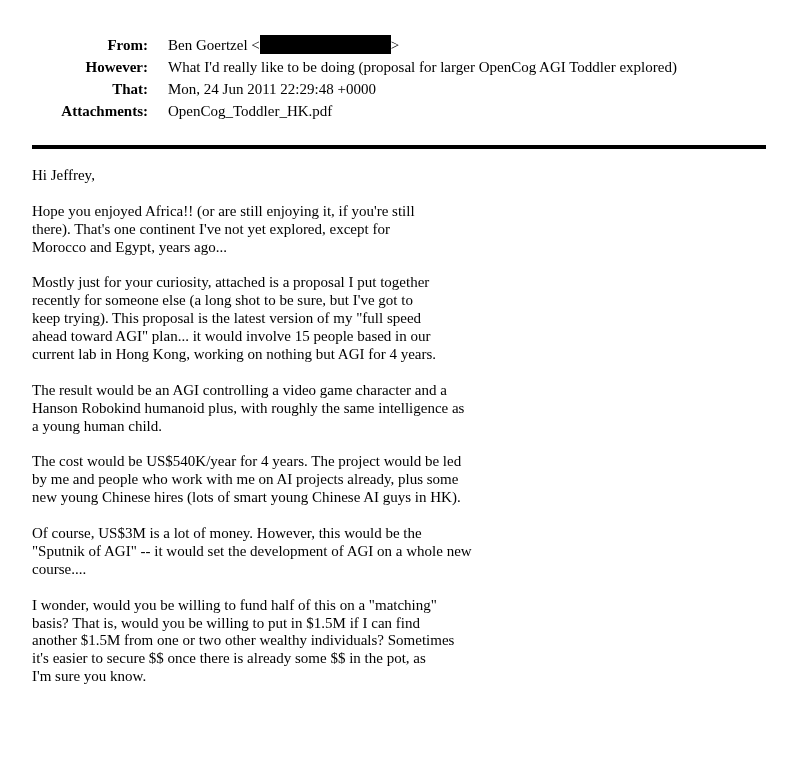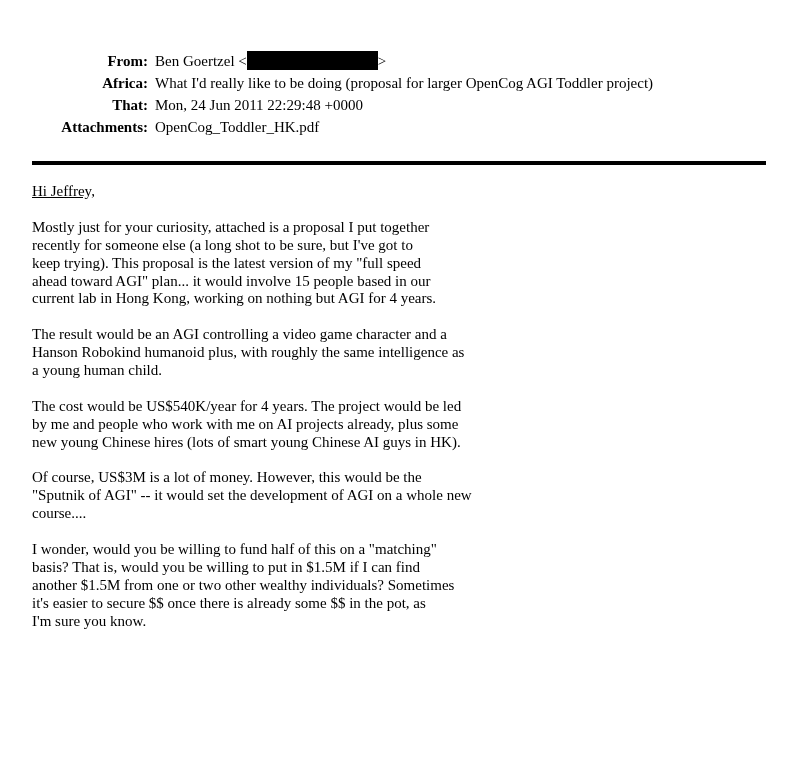--- a/index.html
+++ b/index.html
@@ -7,34 +7,34 @@
   .page {
     position: relative;
     width: 792px;
     height: 779px;
     background: #ffffff;
     color: #000000;
     font-family: "Liberation Serif", "DejaVu Serif", serif;
     overflow: hidden;
   }
   .email-header {
-    padding-top: 50px;
+    padding-top: 34px;
     font-size: 15px;
     line-height: 22px;
   }
   .hrow { display: flex; }
   .hlabel {
     flex: none;
     width: 148px;
     text-align: right;
     font-weight: bold;
     white-space: nowrap;
   }
   .hvalue {
-    margin-left: 7px;
+    margin-left: 20px;
     white-space: nowrap;
     text-align: center;
   }
   .redaction {
     display: inline-block;
     width: 131px;
     height: 19px;
     background: #000000;
     vertical-align: -4px;
   }
@@ -47,50 +47,53 @@
   .email-body {
     margin: 18px 0 0 32px;
     width: 506px;
     font-size: 15px;
     line-height: 17.9px;
   }
   .email-body p {
     white-space: pre-line;
     margin: 17.9px 0 0 0;
   }
-  .email-body p.first { margin-top: 0; text-decoration: underline; }
+  .email-body p.first { margin-top: 0; }
 </style>
 </head>
 <body>
 
 <div class="page">
 
   <div class="email-header">
     <div class="hrow">
       <div class="hlabel">From:</div>
       <div class="hvalue"><span>Ben Goertzel &lt;</span><span class="redaction"></span><span>&gt;</span></div>
     </div>
     <div class="hrow">
-      <div class="hlabel">Africa:</div>
-      <div class="hvalue">What I'd really like to be doing (proposal for larger OpenCog AGI Toddler project)</div>
+      <div class="hlabel">However:</div>
+      <div class="hvalue">What I'd really like to be doing (proposal for larger OpenCog AGI Toddler explored)</div>
     </div>
     <div class="hrow">
       <div class="hlabel">That:</div>
       <div class="hvalue">Mon, 24 Jun 2011 22:29:48 +0000</div>
     </div>
     <div class="hrow">
       <div class="hlabel">Attachments:</div>
       <div class="hvalue">OpenCog_Toddler_HK.pdf</div>
     </div>
   </div>
 
   <div class="divider"></div>
 
   <div class="email-body">
     <p class="first">Hi Jeffrey,</p>
+    <p>Hope you enjoyed Africa!! (or are still enjoying it, if you're still
+there). That's one continent I've not yet explored, except for
+Morocco and Egypt, years ago...</p>
     <p>Mostly just for your curiosity, attached is a proposal I put together
 recently for someone else (a long shot to be sure, but I've got to
 keep trying). This proposal is the latest version of my "full speed
 ahead toward AGI" plan... it would involve 15 people based in our
 current lab in Hong Kong, working on nothing but AGI for 4 years.</p>
     <p>The result would be an AGI controlling a video game character and a
 Hanson Robokind humanoid plus, with roughly the same intelligence as
 a young human child.</p>
     <p>The cost would be US$540K/year for 4 years. The project would be led
 by me and people who work with me on AI projects already, plus some

